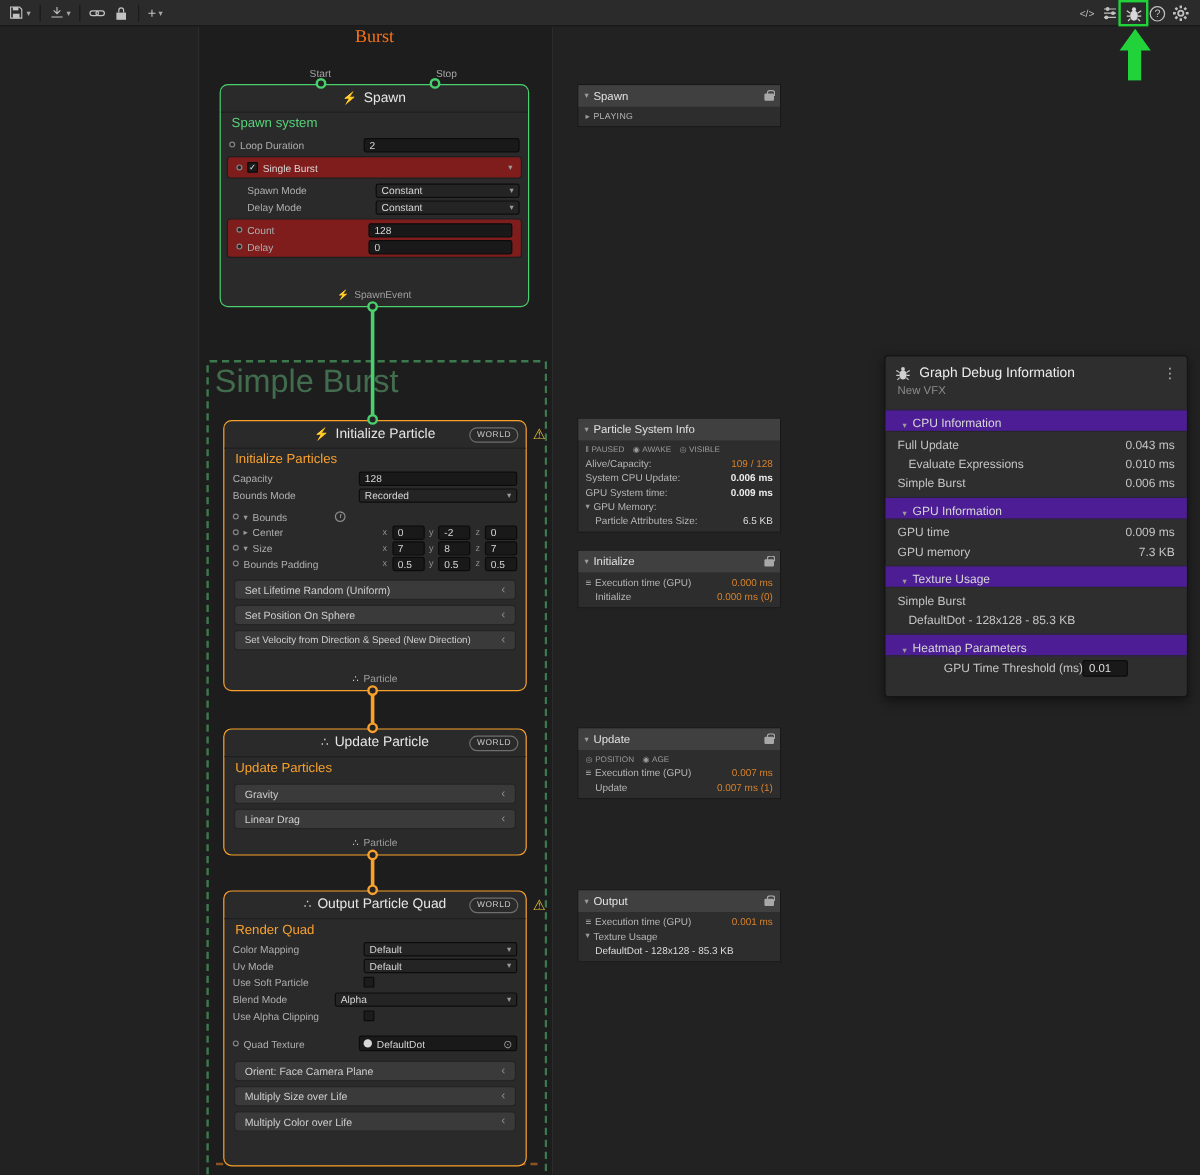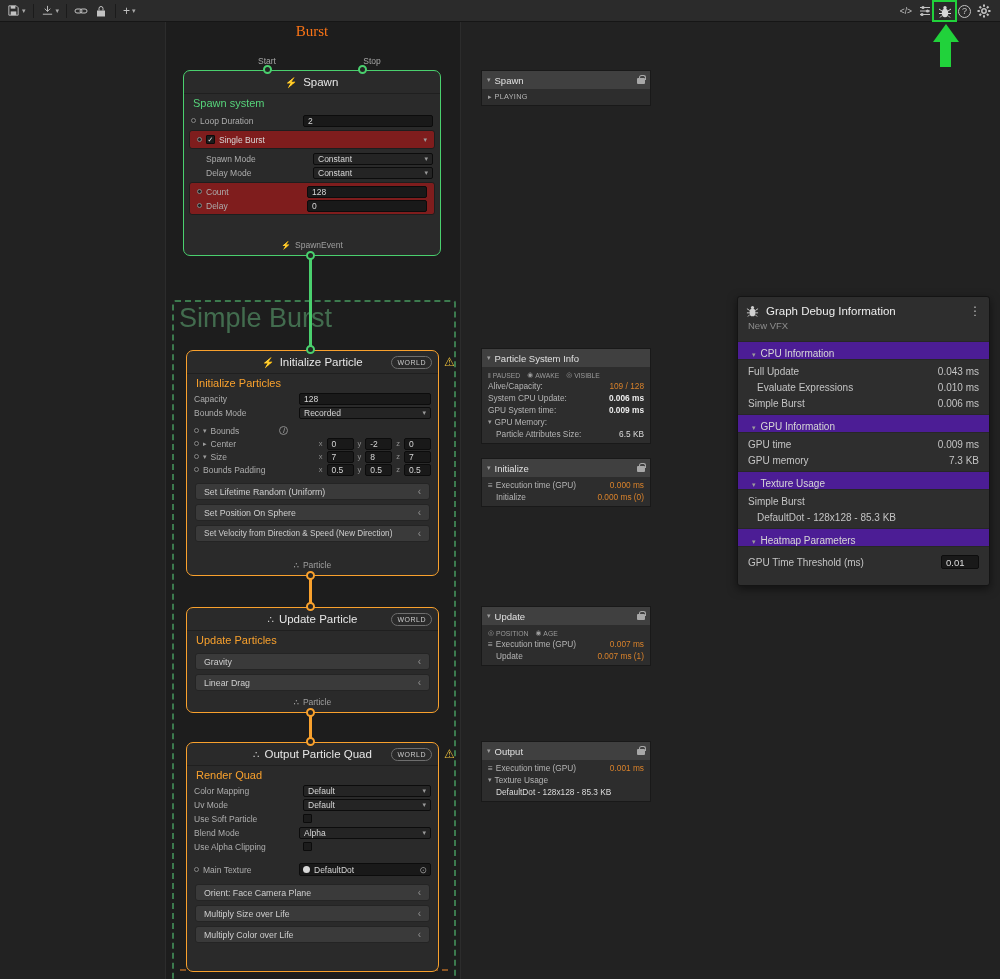--- a/index.html
+++ b/index.html
@@ -420,33 +420,33 @@
       </div>
     </div>
     <div class="nrow" style="margin-top:1px;">
       <span class="nlabel">Use Soft Particle</span>
       <span class="spacer"></span>
       <span class="checkbox" style="margin-right:119px;"></span>
     </div>
     <div class="nrow" style="margin-top:1px;">
       <span class="nlabel">Blend Mode</span>
       <span class="spacer"></span>
-      <div class="dropdown" style="width:132px;">
+      <div class="dropdown" style="width:152px;">
         <span>Alpha</span>
         <span class="dd-caret">▾</span>
       </div>
     </div>
     <div class="nrow" style="margin-top:1px;">
       <span class="nlabel">Use Alpha Clipping</span>
       <span class="spacer"></span>
       <span class="checkbox" style="margin-right:119px;"></span>
     </div>
     <div class="nrow" style="margin-top:9px; height:15px;">
       <span class="edge-dot"></span>
-      <span class="nlabel">Main Texture</span>
+      <span class="nlabel">Quad Texture</span>
       <span class="spacer"></span>
       <div class="objfield">
         <span class="objdot"></span>
         <span>DefaultDot</span>
         <span class="picker">⊙</span>
       </div>
     </div>
     <div class="block" style="margin-top:7px;">
       <span>Orient: Face Camera Plane</span>
       <span class="chev">‹</span>
@@ -660,21 +660,21 @@
       <span>Simple Burst</span>
     </div>
     <div class="dbg-row indent">
       <span>DefaultDot - 128x128 - 85.3 KB</span>
     </div>
 
     <div class="dbg-sec">
       <span class="fold">▾</span>
       <span>Heatmap Parameters</span>
     </div>
-    <div class="dbg-row" style="margin-top:5px;">
+    <div class="dbg-row" style="justify-content:center;">
       <span>GPU Time Threshold (ms)</span>
       <span class="dbg-field">0.01</span>
     </div>
   </div>
 
   <div class="hl-box"></div>
   <div class="arrow-head"></div>
   <div class="arrow-stem"></div>
 
 </div>

